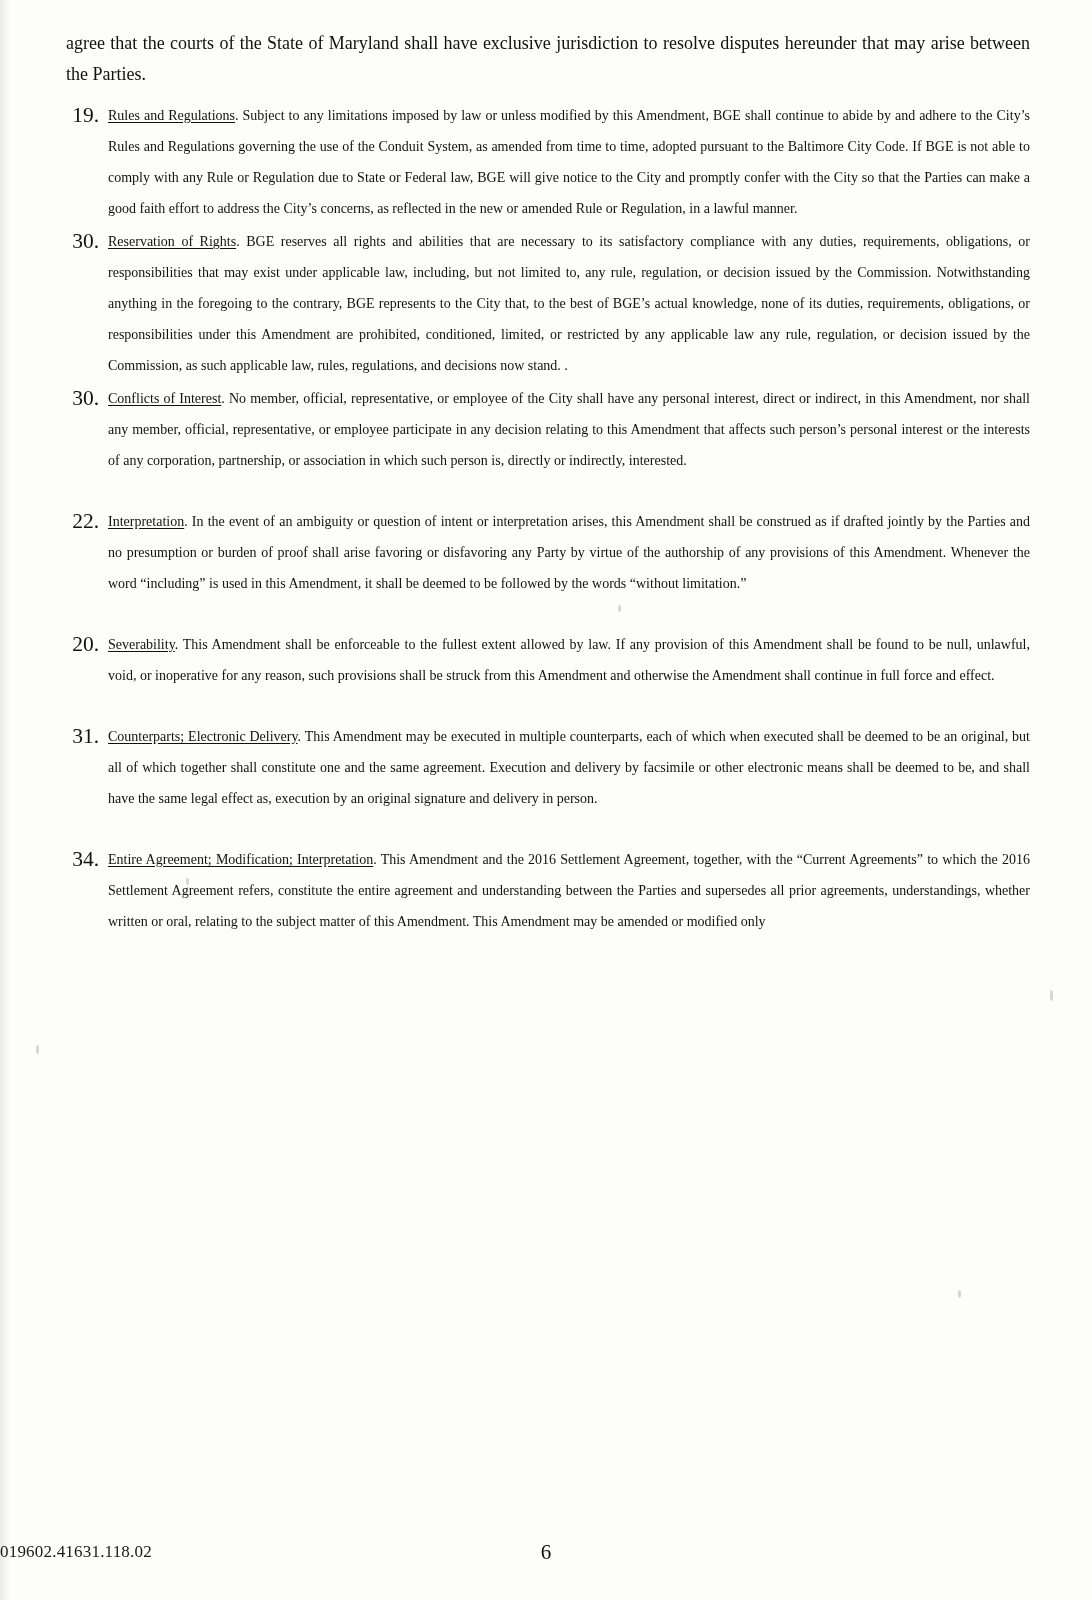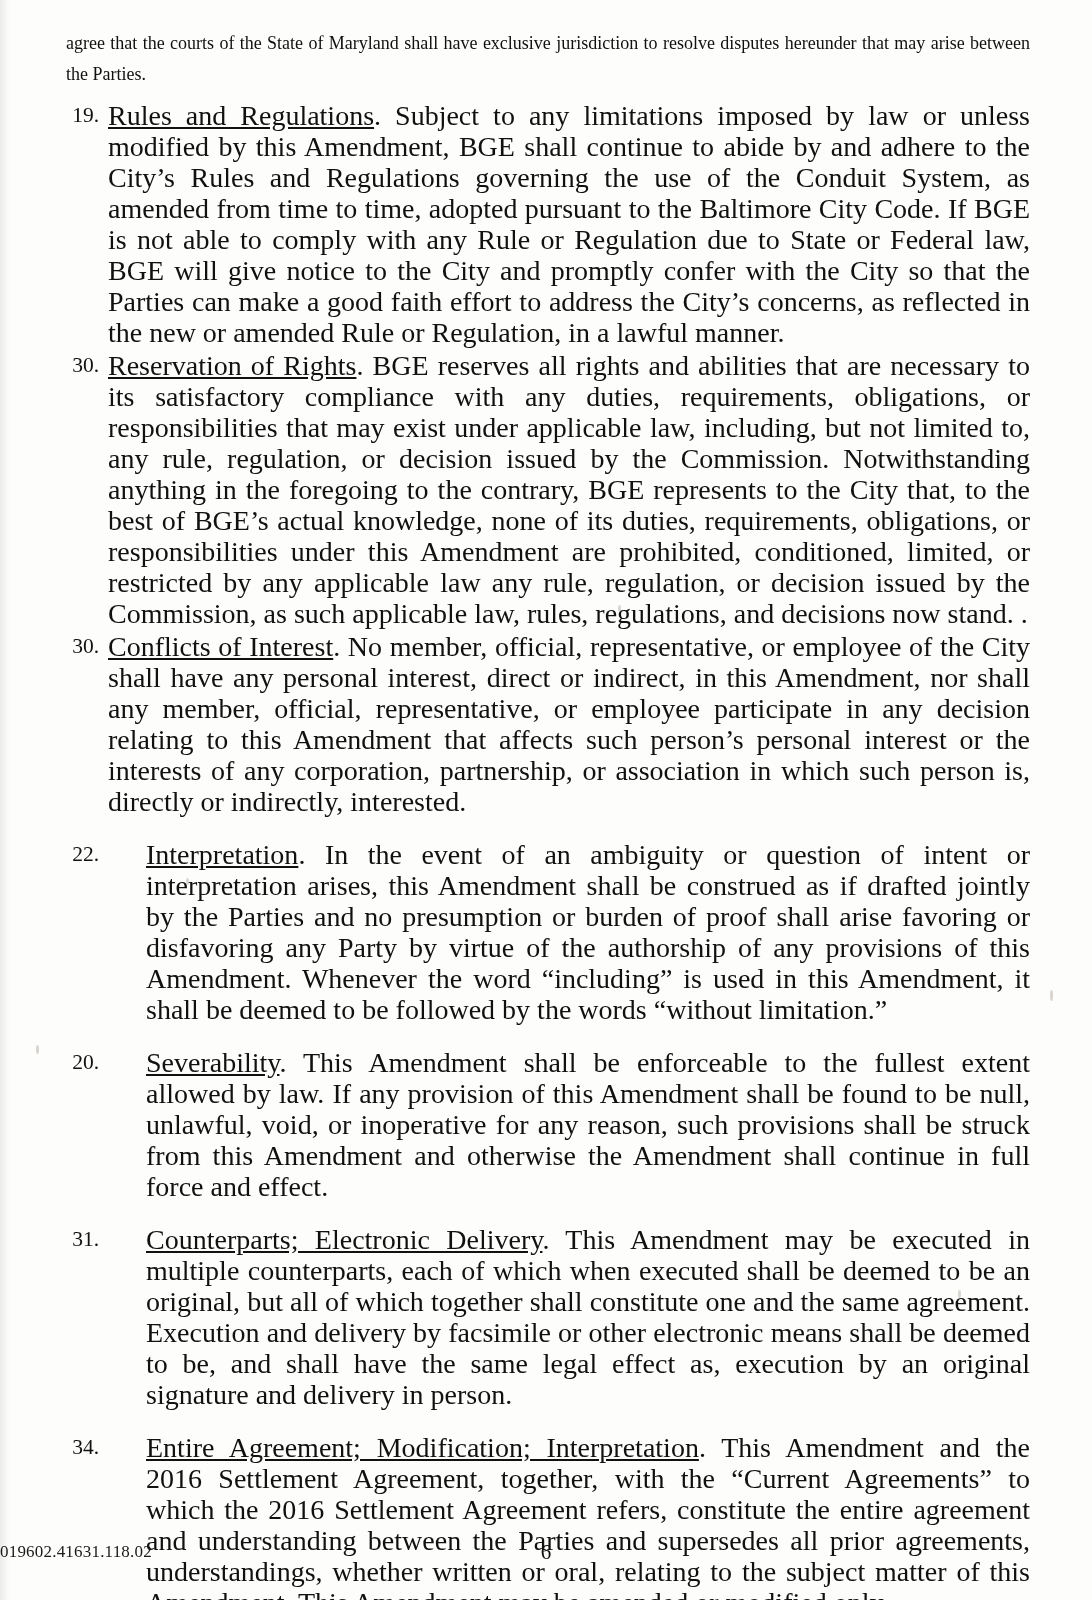--- a/index.html
+++ b/index.html
@@ -36,35 +36,34 @@
     text-justify: inter-word;
     margin: 0 0 10px 0;
     padding-left: 0;
   }
   .clause {
     display: flex;
     align-items: flex-start;
     margin: 0 0 2px 0;
   }
   .clause.spaced {
-    margin-top: 22px;
-    gap: 38px;
+    margin-top: 30px;
   }
   .clause-num {
     width: 42px;
     flex: 0 0 42px;
     text-align: right;
     font-size: 21.5px;
     line-height: 31px;
     padding-right: 9px;
     box-sizing: border-box;
   }
   .clause-body {
     flex: 1 1 auto;
-    font-size: 28px;
+    font-size: 14px;
     line-height: 31px;
     text-align: justify;
     text-justify: inter-word;
   }
   .clause-title {
     text-decoration: underline;
     text-underline-offset: 2px;
   }
   .footer {
     position: absolute;

